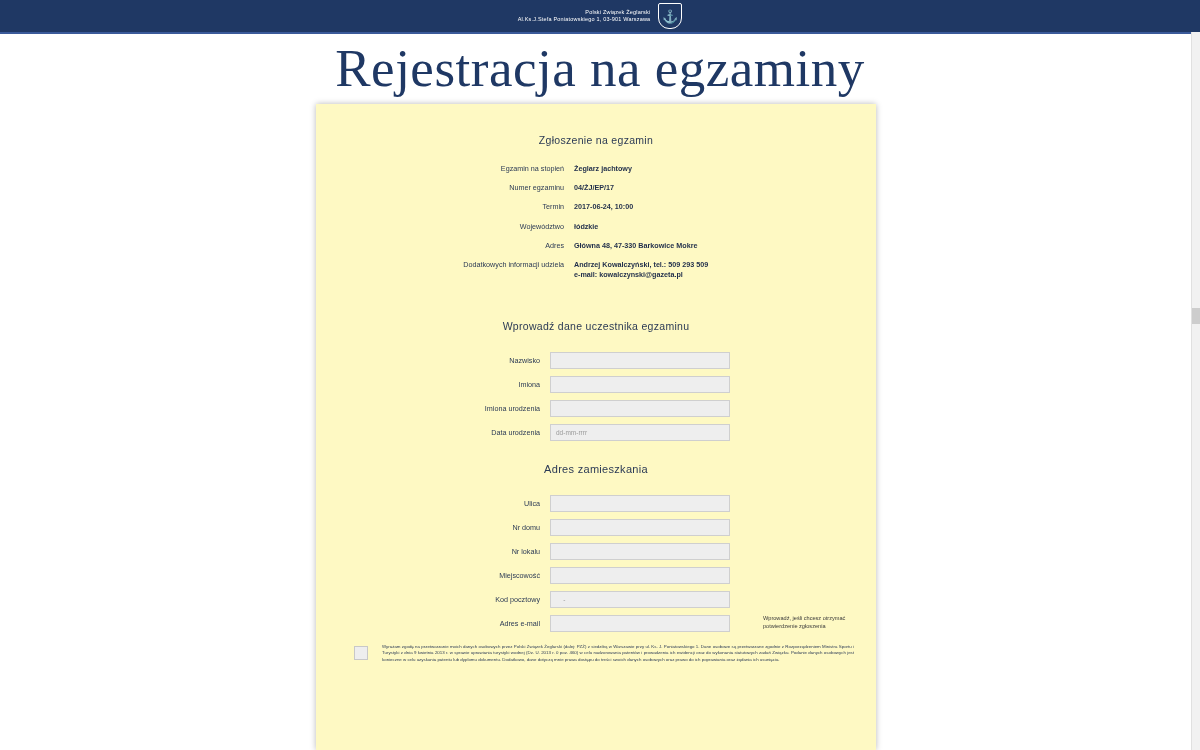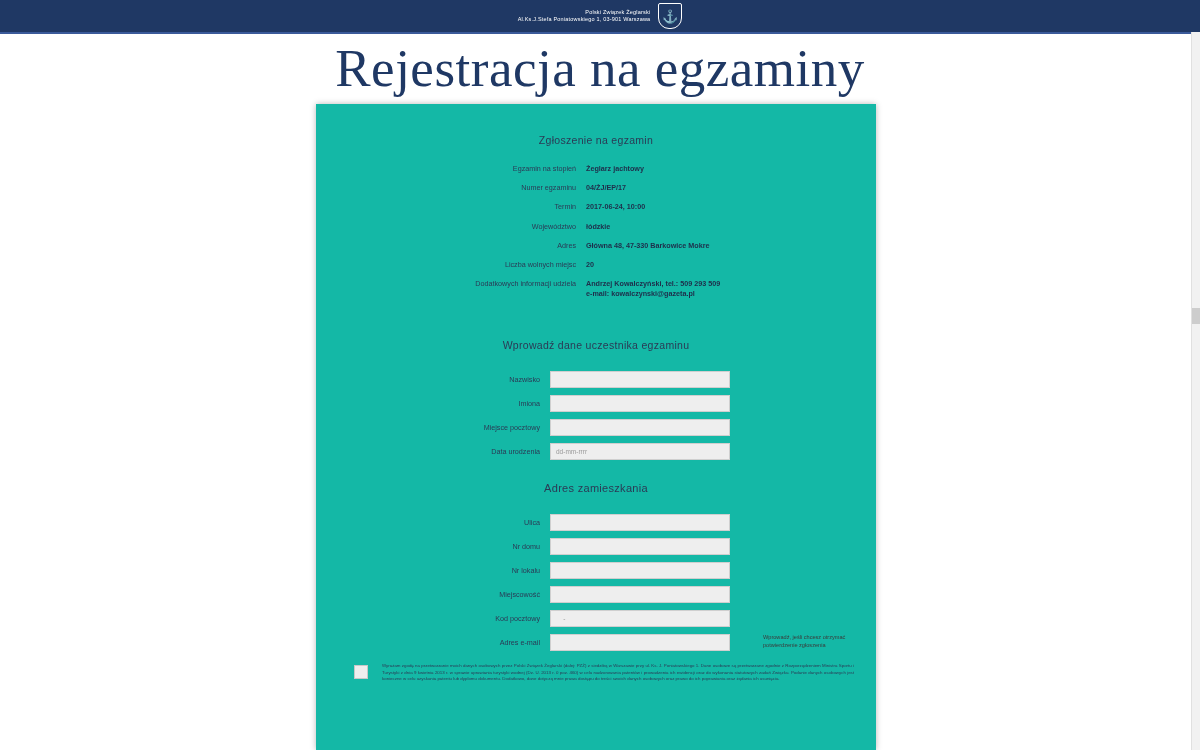--- a/index.html
+++ b/index.html
@@ -74,21 +74,21 @@
     color: #1f3864;
     letter-spacing: .5px;
   }
   
   .paper {
     position: absolute;
     left: 316px;
     top: 104px;
     width: 560px;
     min-height: 646px;
-    background: #14b8a6;
+    background: #fef9c3;
     box-shadow: 0 0 6px rgba(0,0,0,.28);
     padding: 0;
   }
   .section-title {
     text-align: center;
     color: #2b3a55;
     font-size: 10.5px;
     letter-spacing: .3px;
   }
   .sec1 { margin-top: 30px; }
@@ -97,21 +97,20 @@
 
   
   .info-list {
     margin-top: 18px;
   }
   .info-row {
     display: flex;
     font-size: 7.2px;
     color: #2b3a55;
     margin-bottom: 9.5px;
-    margin-left: 12px;
   }
   .info-label {
     width: 248px;
     text-align: right;
     padding-right: 10px;
     color: #2b3a55;
   }
   .info-value {
     font-weight: bold;
     color: #1f2d4a;
@@ -230,43 +229,39 @@
     </div>
     <div class="info-row">
       <div class="info-label">Województwo</div>
       <div class="info-value">łódzkie</div>
     </div>
     <div class="info-row">
       <div class="info-label">Adres</div>
       <div class="info-value">Główna 48, 47-330 Barkowice Mokre</div>
     </div>
     <div class="info-row">
-      <div class="info-label">Liczba wolnych miejsc</div>
-      <div class="info-value">20</div>
-    </div>
-    <div class="info-row">
       <div class="info-label">Dodatkowych informacji udziela</div>
       <div class="info-value">Andrzej Kowalczyński, tel.: 509 293 509
 e-mail: kowalczynski@gazeta.pl</div>
     </div>
   </div>
 
   <div class="section-title sec2">Wprowadź dane uczestnika egzaminu</div>
 
   <div class="form-list">
     <div class="form-row">
       <div class="form-label">Nazwisko</div>
       <input class="form-input" type="text" placeholder="" style="">
     </div>
     <div class="form-row">
       <div class="form-label">Imiona</div>
       <input class="form-input" type="text" placeholder="" style="">
     </div>
     <div class="form-row">
-      <div class="form-label">Miejsce pocztowy</div>
+      <div class="form-label">Imiona urodzenia</div>
       <input class="form-input" type="text" placeholder="" style="">
     </div>
     <div class="form-row">
       <div class="form-label">Data urodzenia</div>
       <input class="form-input" type="text" placeholder="dd-mm-rrrr" style="">
     </div>
   </div>
 
   <div class="section-title sec3">Adres zamieszkania</div>
 

